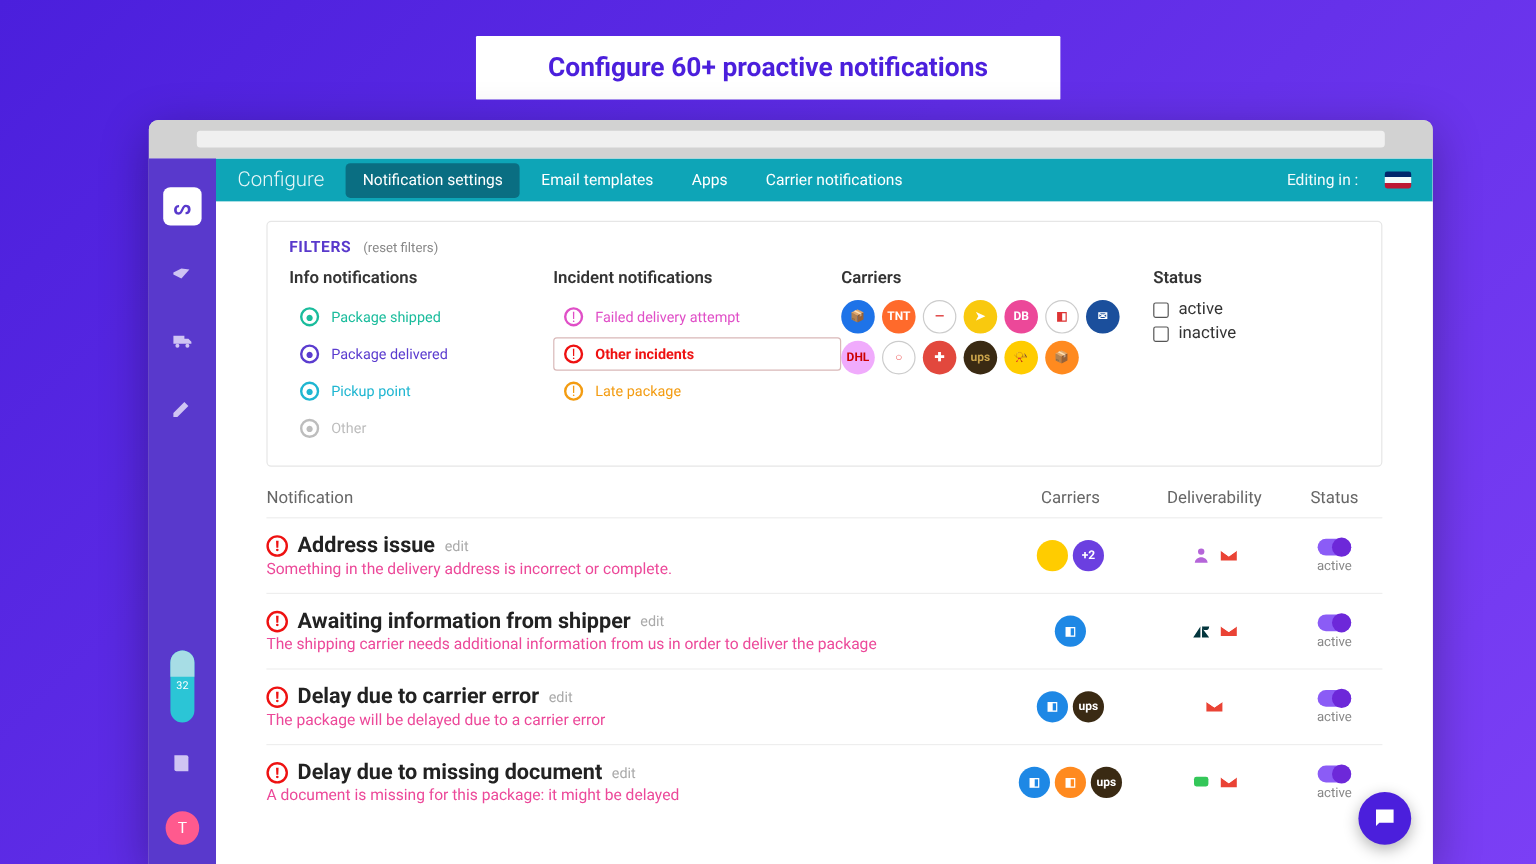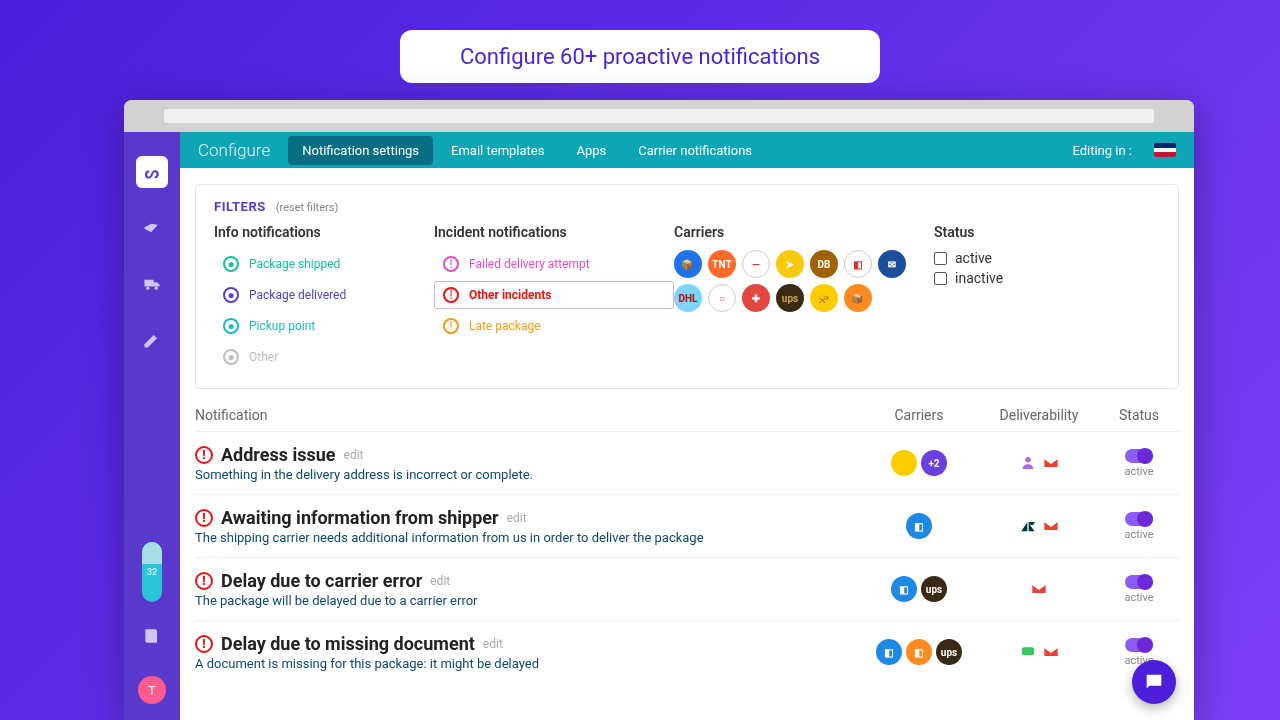--- a/index.html
+++ b/index.html
@@ -1,17 +1,17 @@
 <!DOCTYPE html>
 <html><head>
 <meta charset="utf-8">
 <style>
 *{box-sizing:border-box;margin:0;padding:0;font-family:-apple-system,BlinkMacSystemFont,"Segoe UI",Roboto,Arial,sans-serif}
 body{width:1280px;height:720px;background:linear-gradient(135deg,#4b1fdc 0%,#7b3ff5 100%);overflow:hidden;position:relative}
-.banner{position:absolute;top:30px;left:50%;transform:translateX(-50%);background:#fff;border-radius:12px;padding:14px 60px;font-size:22px;font-weight:400;color:#4b1fdc}
+.banner{position:absolute;top:30px;left:50%;transform:translateX(-50%);background:#fff;border-radius:1px;padding:14px 60px;font-size:22px;font-weight:700;color:#4b1fdc}
 .app-window{position:absolute;top:100px;left:124px;right:86px;bottom:0;background:#d2d2d2;border-radius:8px 8px 0 0;overflow:hidden;box-shadow:0 10px 40px rgba(0,0,0,.3)}
 .app-chrome{height:32px;background:#d2d2d2;display:flex;align-items:center;padding:0 20px}
 .app-chrome-bar{flex:1;height:14px;background:#f0f0f0;border-radius:3px;margin:0 20px}
 .app-body{display:flex;height:calc(100% - 32px);background:#fff}
 .sidebar{width:56px;background:#5939cc;display:flex;flex-direction:column;align-items:center;padding-top:12px;position:relative}
 .sidebar-icon{width:32px;height:32px;margin:12px 0;display:flex;align-items:center;justify-content:center;color:#cfc4f3;cursor:pointer;position:relative}
 .sidebar-icon.logo{background:#fff;border-radius:6px;color:#5939cc;font-weight:700}
 .sidebar-icon svg{width:20px;height:20px;fill:currentColor}
 .sidebar-pill{width:20px;height:60px;background:#2bc5d6;border-radius:10px;margin-top:auto;margin-bottom:6px;position:relative;display:flex;align-items:center;justify-content:center;color:#fff;font-size:9px}
 .sidebar-pill-top{position:absolute;top:0;width:20px;height:22px;background:#a7dde5;border-radius:10px 10px 0 0}
@@ -19,21 +19,21 @@
 .main{flex:1;display:flex;flex-direction:column;overflow:hidden}
 .topbar{height:36px;background:#0ea5b7;display:flex;align-items:center;padding:0 18px;color:#fff;font-size:14px}
 .topbar-title{font-size:17px;font-weight:300;margin-right:18px;opacity:.9}
 .tabs{display:flex;gap:4px}
 .tab{padding:7px 14px;border-radius:4px;cursor:pointer;font-size:13px}
 .tab.active{background:#0a6e82}
 .spacer{flex:1}
 .editing{font-size:13px;opacity:.95;display:flex;align-items:center;gap:22px}
 .flag{width:22px;height:14px;background:linear-gradient(#012169 0 33%,#fff 33% 66%,#c8102e 66%);position:relative;border-radius:2px}
 .flag::before,.flag::after{content:"";position:absolute;inset:0}
-.content{flex:1;padding:16px 15px;overflow:auto;background:#fff}
+.content{flex:1;padding:16px 42px;overflow:auto;background:#fff}
 .filters-card{border:1px solid #e6e6e6;border-radius:4px;padding:14px 18px;margin-bottom:10px}
 .filters-head{display:flex;align-items:baseline;gap:10px;margin-bottom:10px}
 .filters-title{color:#5939cc;font-weight:700;font-size:13px;letter-spacing:.5px}
 .reset{color:#888;font-size:11px;cursor:pointer}
 .filter-cols{display:flex;}
 .fcol{min-width:220px}
 .fcol-title{font-weight:600;font-size:14px;color:#333;margin-bottom:10px}
 .fitem{display:flex;align-items:center;gap:10px;padding:5px 8px;margin:3px 0;font-size:12px;cursor:pointer;border-radius:3px;border:1px solid transparent}
 .fitem.selected{border-color:#d9b8b8}
 .ficon{width:16px;height:16px;border-radius:50%;border:2px solid;display:flex;align-items:center;justify-content:center;flex-shrink:0}
@@ -46,21 +46,21 @@
 .th-notif{flex:1}
 .th-carriers{width:120px;text-align:center}
 .th-deliv{width:120px;text-align:center}
 .th-status{width:80px;text-align:center}
 .row{display:flex;align-items:center;border-top:1px solid #eee;padding:12px 0}
 .row-main{flex:1}
 .row-title-line{display:flex;align-items:center;gap:8px}
 .alert-icon{width:18px;height:18px;border-radius:50%;border:2.5px solid #e11;color:#e11;display:flex;align-items:center;justify-content:center;font-weight:900;font-size:12px;flex-shrink:0}
 .row-title{font-size:18px;font-weight:700;color:#222}
 .edit-link{color:#aaa;font-size:12px;cursor:pointer}
-.row-desc{color:#0c4a6e;font-size:13px;margin-top:2px}
+.row-desc{color:#ec4899;font-size:13px;margin-top:2px}
 .row-carriers{width:120px;display:flex;justify-content:center;gap:4px;align-items:center}
 .mini-dot{width:26px;height:26px;border-radius:50%;display:flex;align-items:center;justify-content:center;color:#fff;font-size:10px;font-weight:700}
 .row-deliv{width:120px;display:flex;justify-content:center;gap:3px;align-items:center}
 .deliv-ico{width:20px;height:16px}
 .row-status{width:80px;display:flex;flex-direction:column;align-items:center;gap:2px}
 .toggle{width:28px;height:14px;background:#8b5cf6;border-radius:10px;position:relative;cursor:pointer}
 .toggle::after{content:"";position:absolute;right:0;top:-1px;width:16px;height:16px;background:#6d28d9;border-radius:50%}
 .status-label{font-size:11px;color:#888}
 .chat-bubble{position:absolute;bottom:16px;right:18px;width:44px;height:44px;background:#4b1fdc;border-radius:50%;display:flex;align-items:center;justify-content:center;cursor:pointer;box-shadow:0 4px 12px rgba(0,0,0,.3)}
 .chat-bubble svg{width:22px;height:22px;fill:#fff}
@@ -167,24 +167,24 @@
                   </div>
                 </div>
             </div>
             <div class="fcol" style="min-width:250px">
               <div class="fcol-title">Carriers</div>
               <div class="carriers-grid" id="carriers-grid">
                   <div class="carrier-dot" style="background: rgb(30, 115, 232); border: none;">📦</div>
                   <div class="carrier-dot" style="background: rgb(255, 106, 43); border: none;">TNT</div>
                   <div class="carrier-dot" style="background: rgb(255, 255, 255); color: rgb(221, 51, 51); border: 1px solid rgb(204, 204, 204);">—</div>
                   <div class="carrier-dot" style="background: rgb(249, 201, 14); border: none;">➤</div>
-                  <div class="carrier-dot" style="background: #a16207; border: none;">DB</div>
+                  <div class="carrier-dot" style="background: #ec4899; border: none;">DB</div>
                   <div class="carrier-dot" style="background: rgb(255, 255, 255); color: rgb(221, 51, 51); border: 1px solid rgb(204, 204, 204);">◧</div>
                   <div class="carrier-dot" style="background: rgb(27, 79, 156); border: none;">✉</div>
-                  <div class="carrier-dot" style="background: #7dd3fc; color: rgb(204, 0, 0); border: none;">DHL</div>
+                  <div class="carrier-dot" style="background: #f0abfc; color: rgb(204, 0, 0); border: none;">DHL</div>
                   <div class="carrier-dot" style="background: rgb(255, 255, 255); color: rgb(238, 85, 85); border: 1px solid rgb(204, 204, 204);">○</div>
                   <div class="carrier-dot" style="background: rgb(226, 72, 61); border: none;">✚</div>
                   <div class="carrier-dot" style="background: rgb(58, 42, 19); color: rgb(201, 162, 74); border: none;">ups</div>
                   <div class="carrier-dot" style="background: rgb(255, 204, 0); color: rgb(0, 0, 0); border: none;">📯</div>
                   <div class="carrier-dot" style="background: rgb(255, 138, 31); border: none;">📦</div>
                 </div>
             </div>
             <div class="fcol" style="min-width:100px">
               <div class="fcol-title">Status</div>
               <div class="status-opts" id="status-opts">

